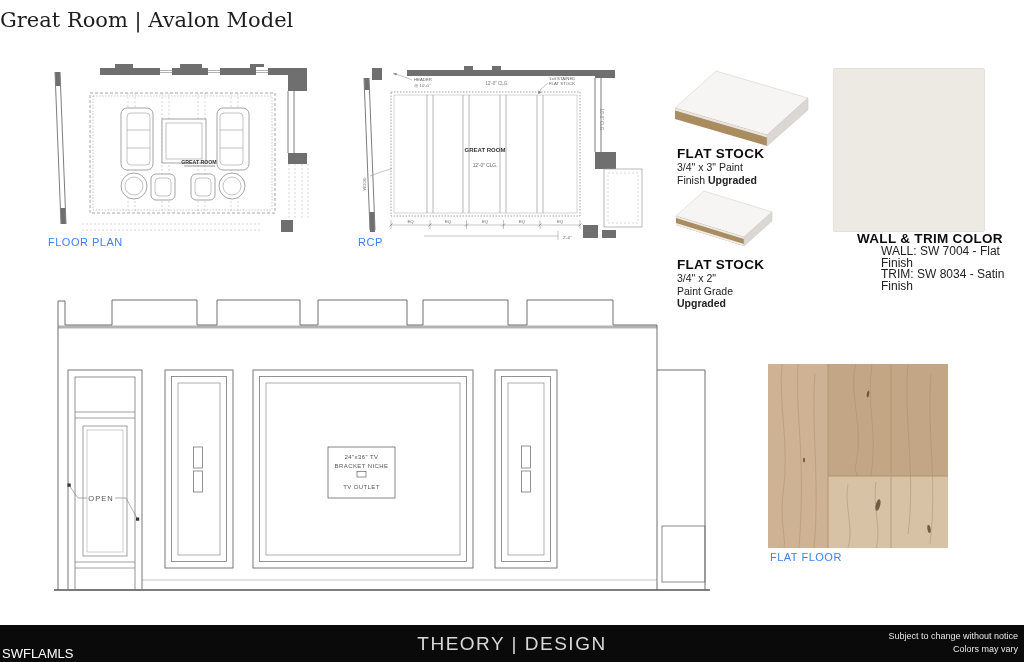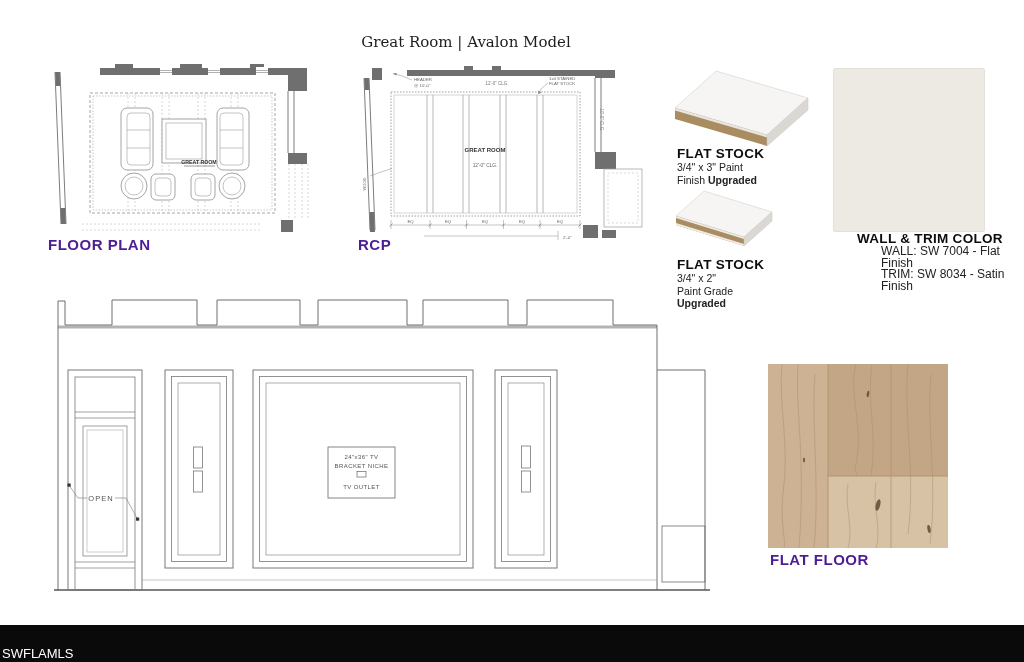--- a/index.html
+++ b/index.html
@@ -1,21 +1,21 @@
 <!DOCTYPE html>
 <html><head>
 <meta charset="utf-8">
 <style>
   html,body{margin:0;padding:0;}
   body{width:1024px;height:662px;position:relative;background:#ffffff;overflow:hidden;
        font-family:"Liberation Sans",sans-serif;}
   .abs{position:absolute;}
-  .page-title{left:0;top:8px;width:932px;text-align:center;
-    font-family:"DejaVu Serif","Liberation Serif",serif;font-size:15px;color:#1d1d1d;margin-top:25px;}
-  .draw-label{font-weight:bold;font-size:15px;letter-spacing:.5px;color:#4c1d95;}
+  .page-title{left:0;top:8px;width:932px;text-align:left;
+    font-family:"DejaVu Serif","Liberation Serif",serif;font-size:21px;color:#1d1d1d;}
+  .draw-label{font-weight:normal;font-size:11px;letter-spacing:.5px;color:#3b82f6;}
   .sample-title{font-weight:bold;font-size:13.5px;letter-spacing:.3px;color:#0d0d0d;line-height:15px;}
   .sample-line{font-size:10.5px;color:#222;line-height:12.5px;}
   .sample-line b{font-weight:bold;}
   .swatch{left:833px;top:68px;width:150px;height:162px;background:#edeae4;border:1px solid #e4e1da;border-radius:2px;}
   .wt-text{left:857px;top:231px;}
   .wt-line{font-size:12px;color:#222;line-height:11.5px;margin-left:24px;}
   .footer{left:0;bottom:0;width:1024px;height:37px;background:#0a0a0a;}
   .footer .brand{position:absolute;left:0;top:8px;width:100%;text-align:center;
      color:#d8d8d8;font-size:19px;letter-spacing:1.5px;}
   .footer .mark{position:absolute;left:2px;bottom:1px;color:#ffffff;font-size:13px;}
@@ -294,14 +294,19 @@
   <g fill="#5f4a35" opacity="0.85">
     <ellipse cx="110" cy="141" rx="2.2" ry="6" transform="rotate(14 110 141)"></ellipse>
     <ellipse cx="161" cy="165" rx="1.6" ry="4" transform="rotate(-10 161 165)"></ellipse>
     <ellipse cx="100" cy="30" rx="1.2" ry="3.4" transform="rotate(8 100 30)"></ellipse>
     <ellipse cx="36" cy="96" rx="1" ry="2.6"></ellipse>
   </g>
 </svg>
 <div class="abs draw-label" style="left:770px;top:551px;">FLAT FLOOR</div>
 
 <div class="abs footer">
+  <div class="brand">THEORY | DESIGN</div>
   <div class="mark">SWFLAMLS</div>
+  <div class="disc">
+    <div>Subject to change without notice</div>
+    <div>Colors may vary</div>
+  </div>
 </div>
 
 </body></html>

